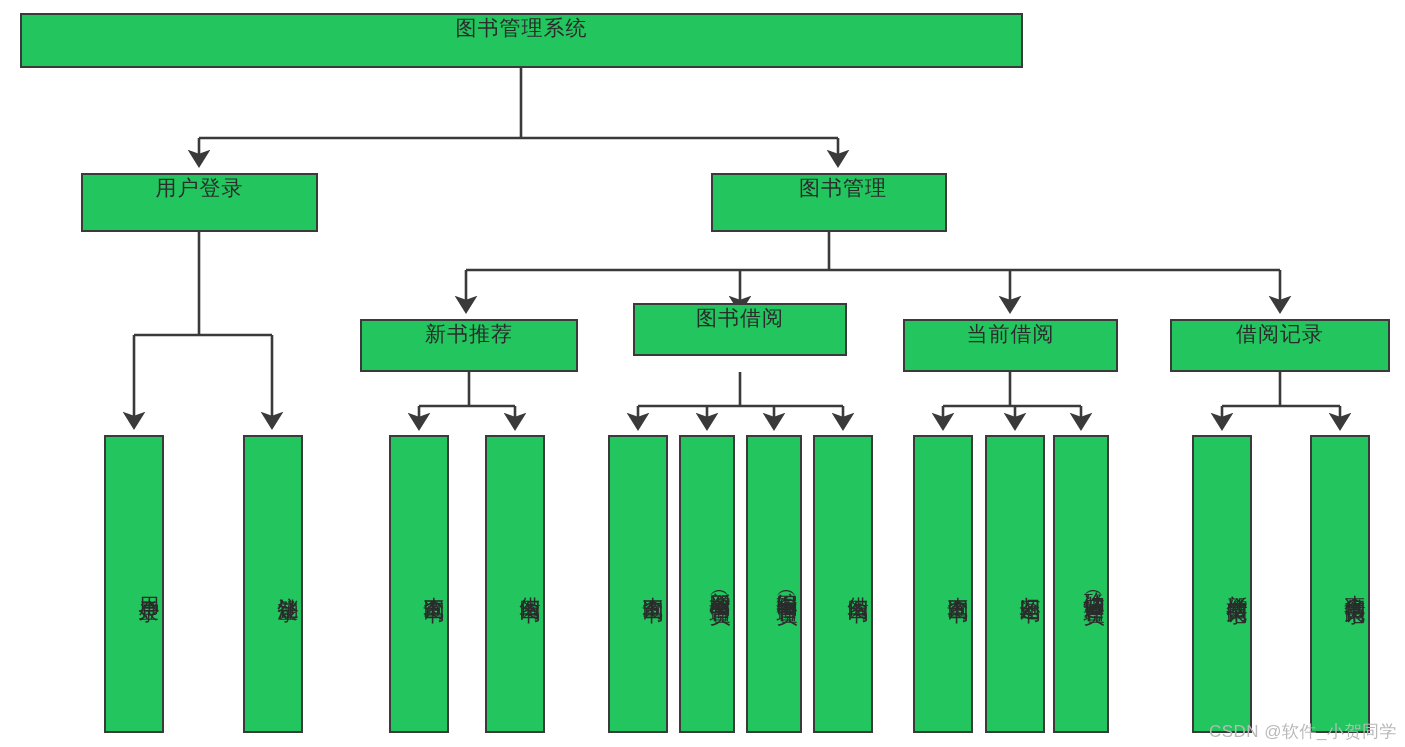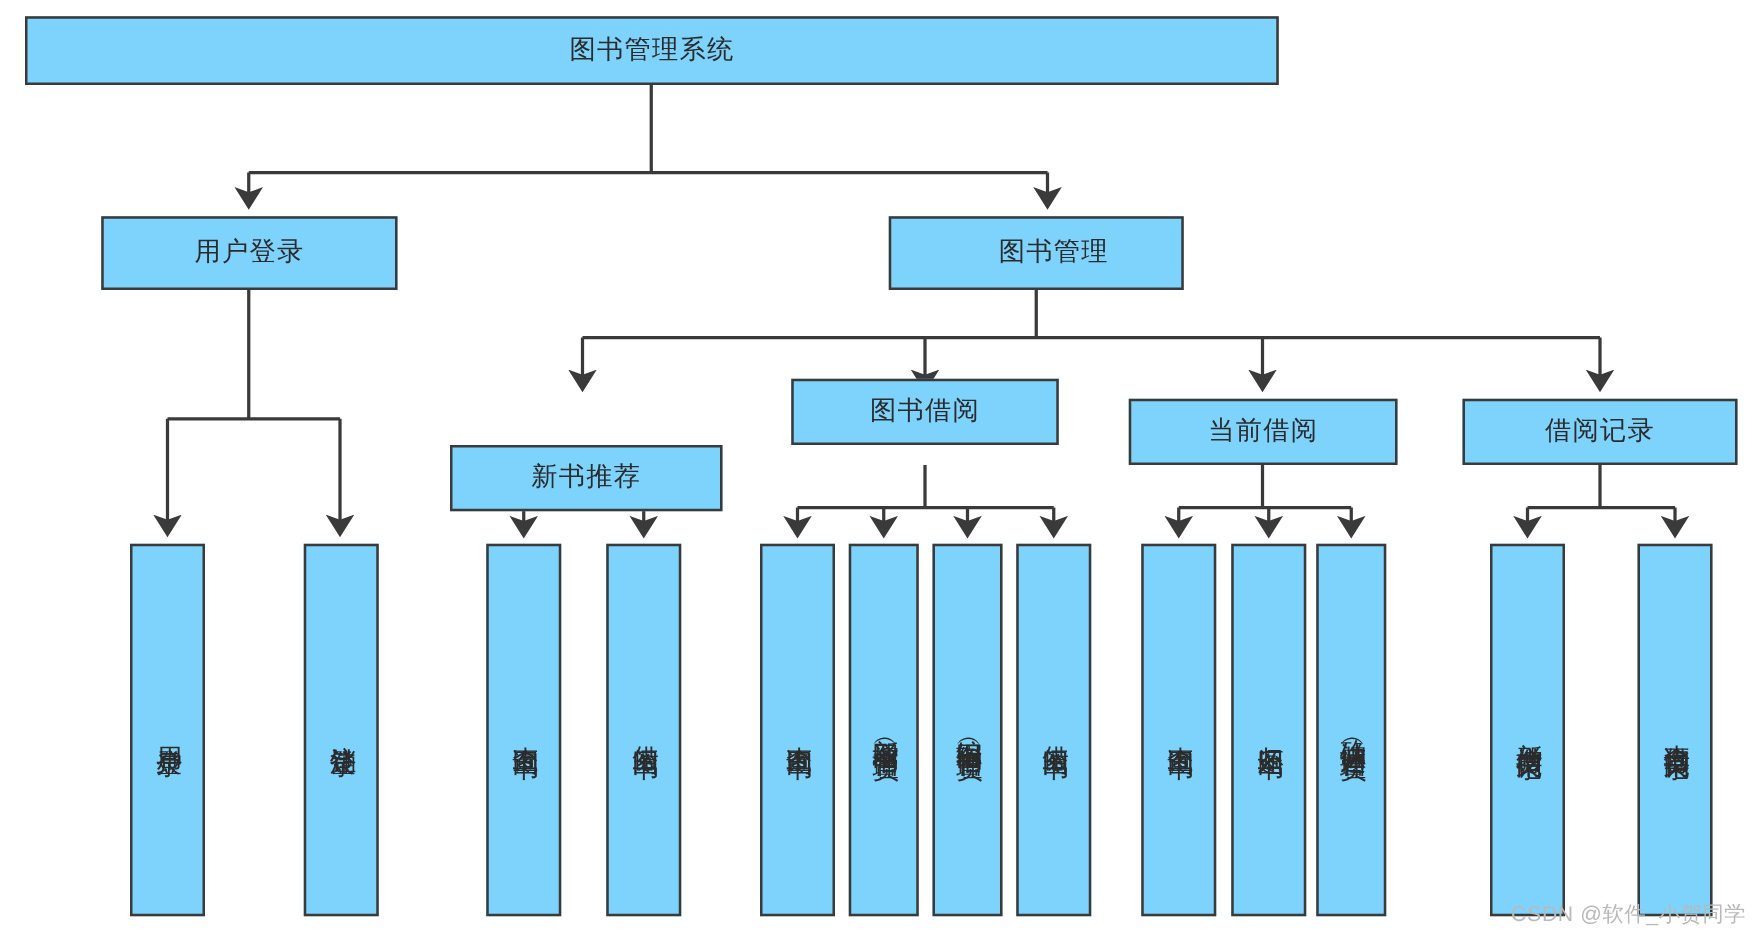--- a/index.html
+++ b/index.html
@@ -14,23 +14,23 @@
     position: relative;
     width: 1405px;
     height: 747px;
     background: #ffffff;
     overflow: hidden;
   }
   .node {
     position: absolute;
     box-sizing: border-box;
     border: 2.5px solid #3a3a3a;
-    background: #7dd3fc;
+    background: #22c55e;
     display: flex;
-    align-items: center;
+    align-items: flex-start;
     justify-content: center;
     color: #2b2b2b;
     line-height: 1.28;
     text-align: center;
   }
   .node.horiz {
     font-size: 21px;
     letter-spacing: 1px;
   }
   .node.vert {
@@ -124,21 +124,21 @@
     <span class="lbl">图书管理系统</span>
   </div>
 
   <div class="node horiz" style="left:81px; top:173px; width:237px; height:59px;">
     <span class="lbl">用户登录</span>
   </div>
   <div class="node horiz" style="left:711px; top:173px; width:236px; height:59px;padding-left:28px;">
     <span class="lbl">图书管理</span>
   </div>
 
-  <div class="node horiz" style="left:360px; top:319px; width:218px; height:53px;margin-top:37px;">
+  <div class="node horiz" style="left:360px; top:319px; width:218px; height:53px;">
     <span class="lbl">新书推荐</span>
   </div>
   <div class="node horiz" style="left:633px; top:303px; width:214px; height:53px;">
     <span class="lbl">图书借阅</span>
   </div>
   <div class="node horiz" style="left:903px; top:319px; width:215px; height:53px;">
     <span class="lbl">当前借阅</span>
   </div>
   <div class="node horiz" style="left:1170px; top:319px; width:220px; height:53px;">
     <span class="lbl">借阅记录</span>

